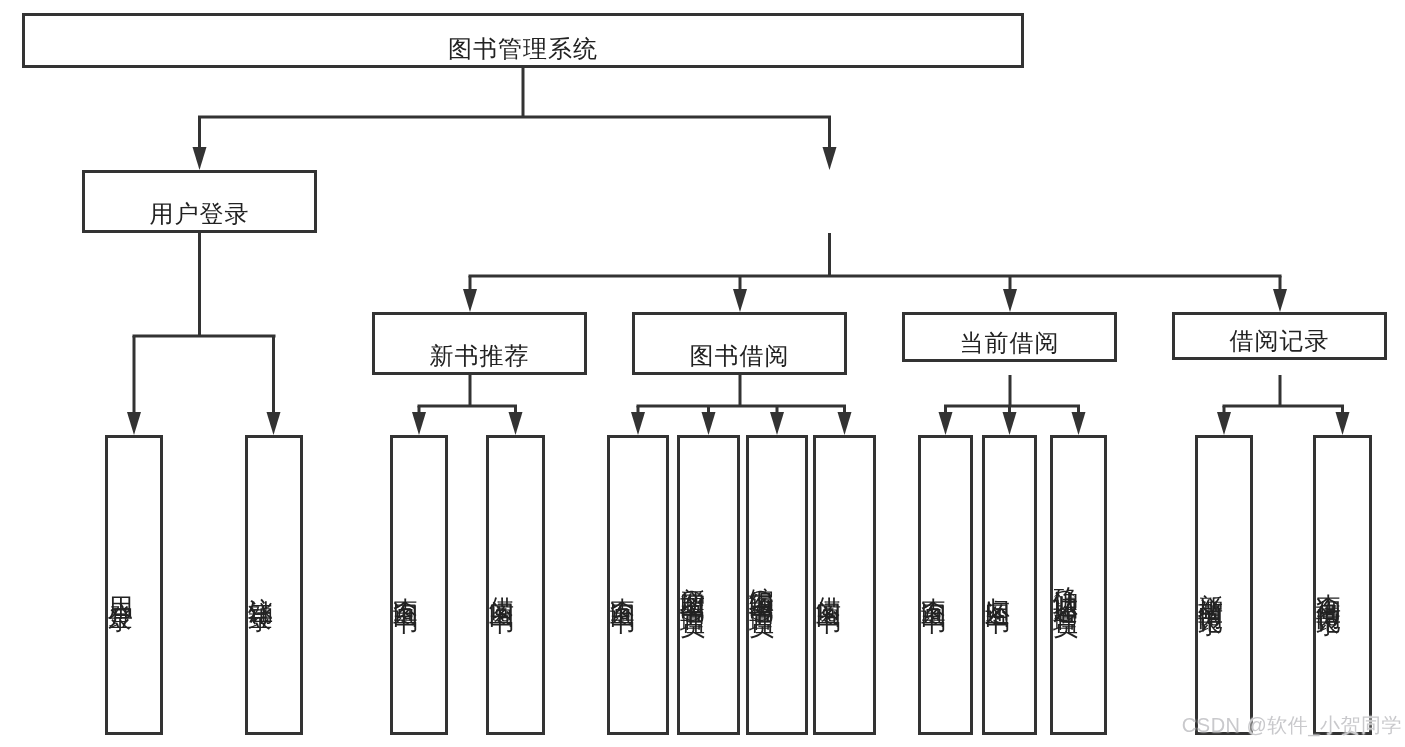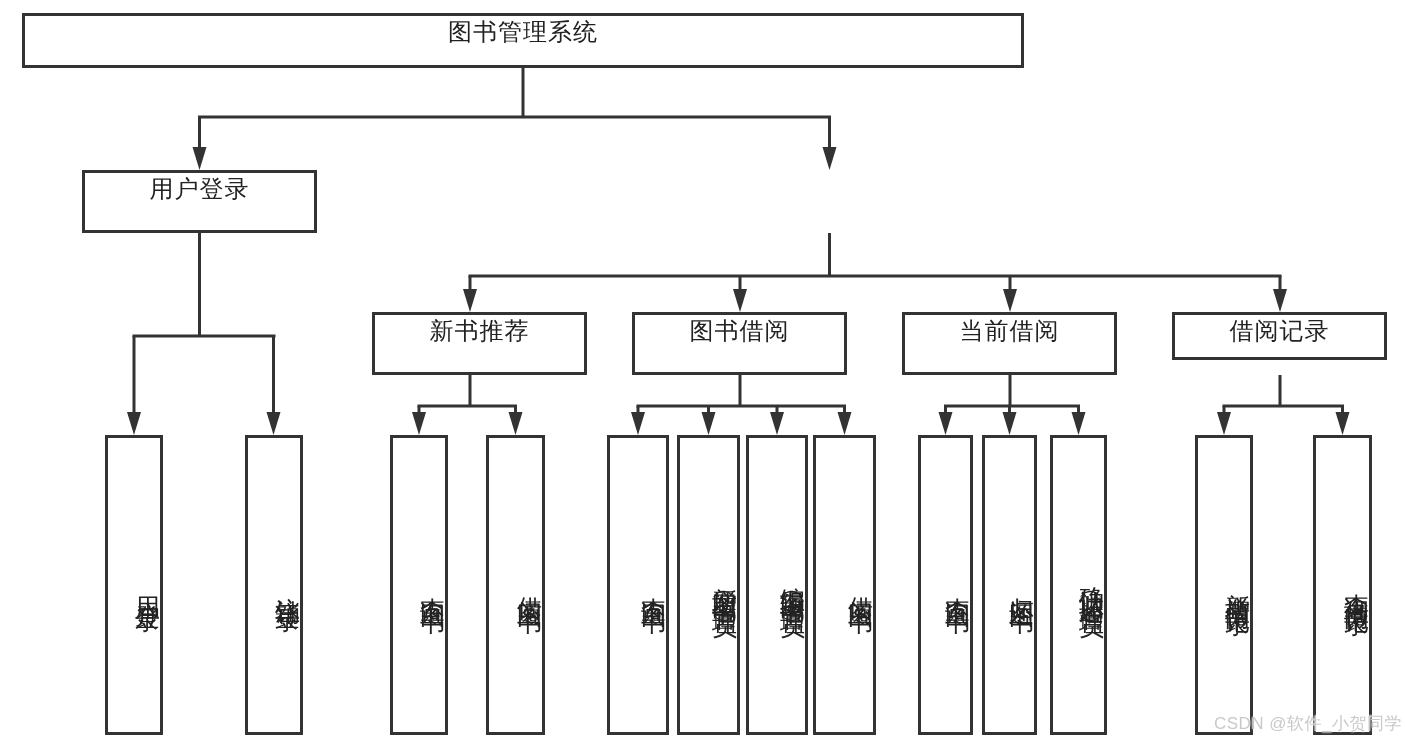--- a/index.html
+++ b/index.html
@@ -22,41 +22,41 @@
     z-index:1;
   }
   #connectors line{stroke:var(--line);stroke-width:3;}
   #connectors polygon{fill:var(--line);}
   .node{
     position:absolute;
     box-sizing:border-box;
     border:3px solid var(--line);
     background:var(--bg);
     display:flex;
-    align-items:flex-start;
+    align-items:flex-end;
     justify-content:center;
     z-index:2;
     font-size:24px;
     letter-spacing:1px;
     white-space:nowrap;
   }
   .leaf{
     writing-mode:vertical-rl;
     text-orientation:mixed;
     font-size:25px;
     letter-spacing:4px;
     white-space:normal;
     line-height:1;
   }
   #watermark{
     position:absolute;
     right:3px;
     top:712px;
     z-index:5;
-    font-size:17px;
+    font-size:20px;
     color:var(--wm);
     letter-spacing:0.5px;
     text-shadow:0 0 2px #fff,0 0 2px #fff;
     white-space:nowrap;
   }
 </style>
 </head>
 <body>
 
 <div id="canvas">
@@ -123,21 +123,21 @@
   <div class="node" style="left:82px;top:170px;width:235px;height:63px">
     <span>用户登录</span>
   </div>
 
   <div class="node" style="left:372px;top:312px;width:215px;height:63px">
     <span>新书推荐</span>
   </div>
   <div class="node" style="left:632px;top:312px;width:215px;height:63px">
     <span>图书借阅</span>
   </div>
-  <div class="node" style="left:902px;top:312px;width:215px;height:63px">
+  <div class="node" style="left:902px;top:312px;width:215px;height:50px">
     <span>当前借阅</span>
   </div>
   <div class="node" style="left:1172px;top:312px;width:215px;height:48px">
     <span>借阅记录</span>
   </div>
 
   <div class="node leaf" style="left:105px;top:435px;width:58px;height:300px">
     <span>用户登录</span>
   </div>
   <div class="node leaf" style="left:245px;top:435px;width:58px;height:300px">

